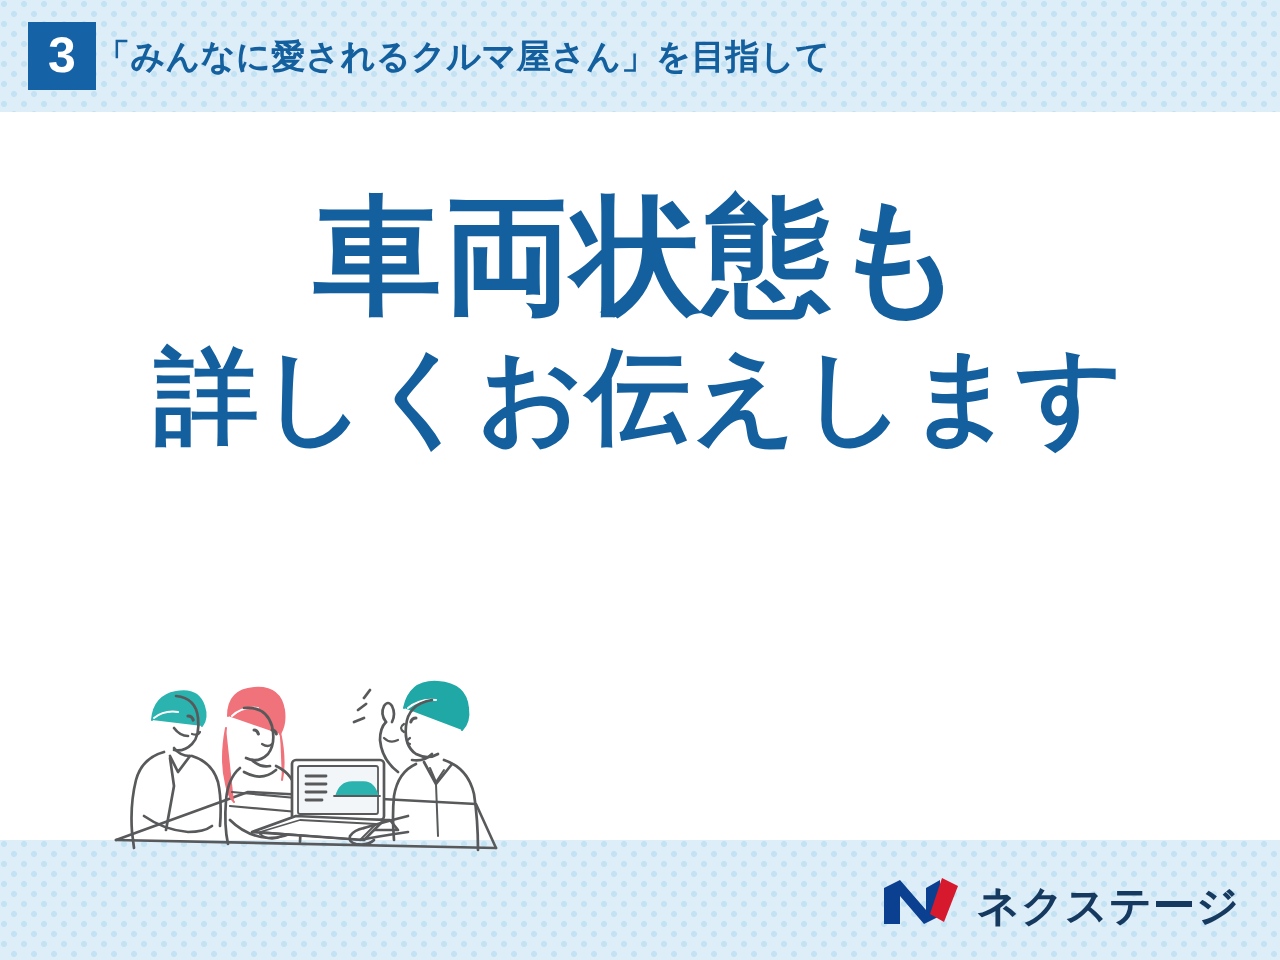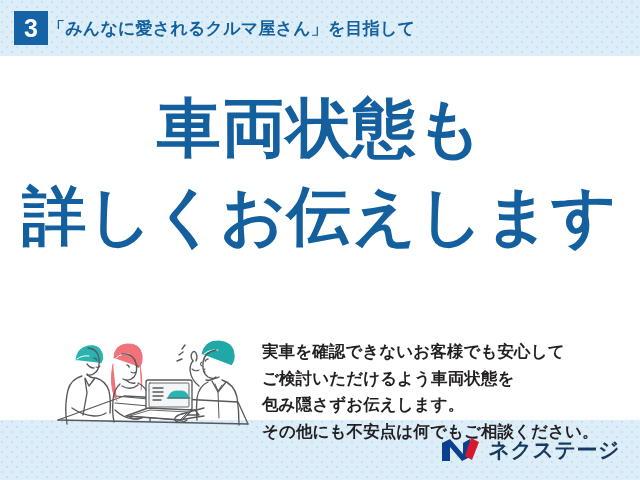--- a/index.html
+++ b/index.html
@@ -81,23 +81,23 @@
     display: block;
     font-weight: bold;
     line-height: 1.0;
     white-space: nowrap;
   }
   #headline-line-1 {
     font-size: 64px;
     letter-spacing: 1px;
   }
   #headline-line-2 {
-    font-size: 64px;
+    font-size: 52px;
     letter-spacing: 1px;
-    margin-top: 24px;
+    margin-top: 13px;
   }
 
   
   #lower-area {
     position: absolute;
     left: 0;
     top: 218px;
     width: 640px;
     height: 146px;
   }
@@ -126,21 +126,21 @@
     white-space: nowrap;
   }
 
   
   #footer-logo {
     position: absolute;
     right: 20px;
     bottom: 16px;
     height: 30px;
     display: flex;
-    align-items: center;
+    align-items: flex-end;
     margin-top: 44px;
   }
   #logo-mark {
     width: 40px;
     height: 27px;
     flex: 0 0 auto;
   }
   #logo-wordmark {
     margin-left: 8px;
     color: #16395f;
@@ -277,26 +277,20 @@
 
               <path d="M131 28 l-4 3" stroke-width="1.4"></path>
               <path d="M130 35 l-5 2" stroke-width="1.4"></path>
               <path d="M133 21 l-3 4" stroke-width="1.4"></path>
             </g>
 
           </g>
         </svg>
       </div>
 
-      <div id="body-copy">
-        <span class="body-line">実車を確認できないお客様でも安心して</span>
-        <span class="body-line">ご検討いただけるよう車両状態を</span>
-        <span class="body-line">包み隠さずお伝えします。</span>
-        <span class="body-line">その他にも不安点は何でもご相談ください。</span>
-      </div>
 
     </div>
   </div>
 
   <div id="footer-logo">
     <div id="logo-mark">
       <svg viewBox="0 0 40 27" width="40" height="27" xmlns="http://www.w3.org/2000/svg">
         <path d="M1 25 L1 7 L9 3 L22 18 L22 7 L29 3 L29 21 L21 25 L9 11 L9 25 Z" fill="#0b3f8f"></path>
         <path d="M30 2 L38 6 L31 24 L24 20 Z" fill="#d7192d"></path>
       </svg>

